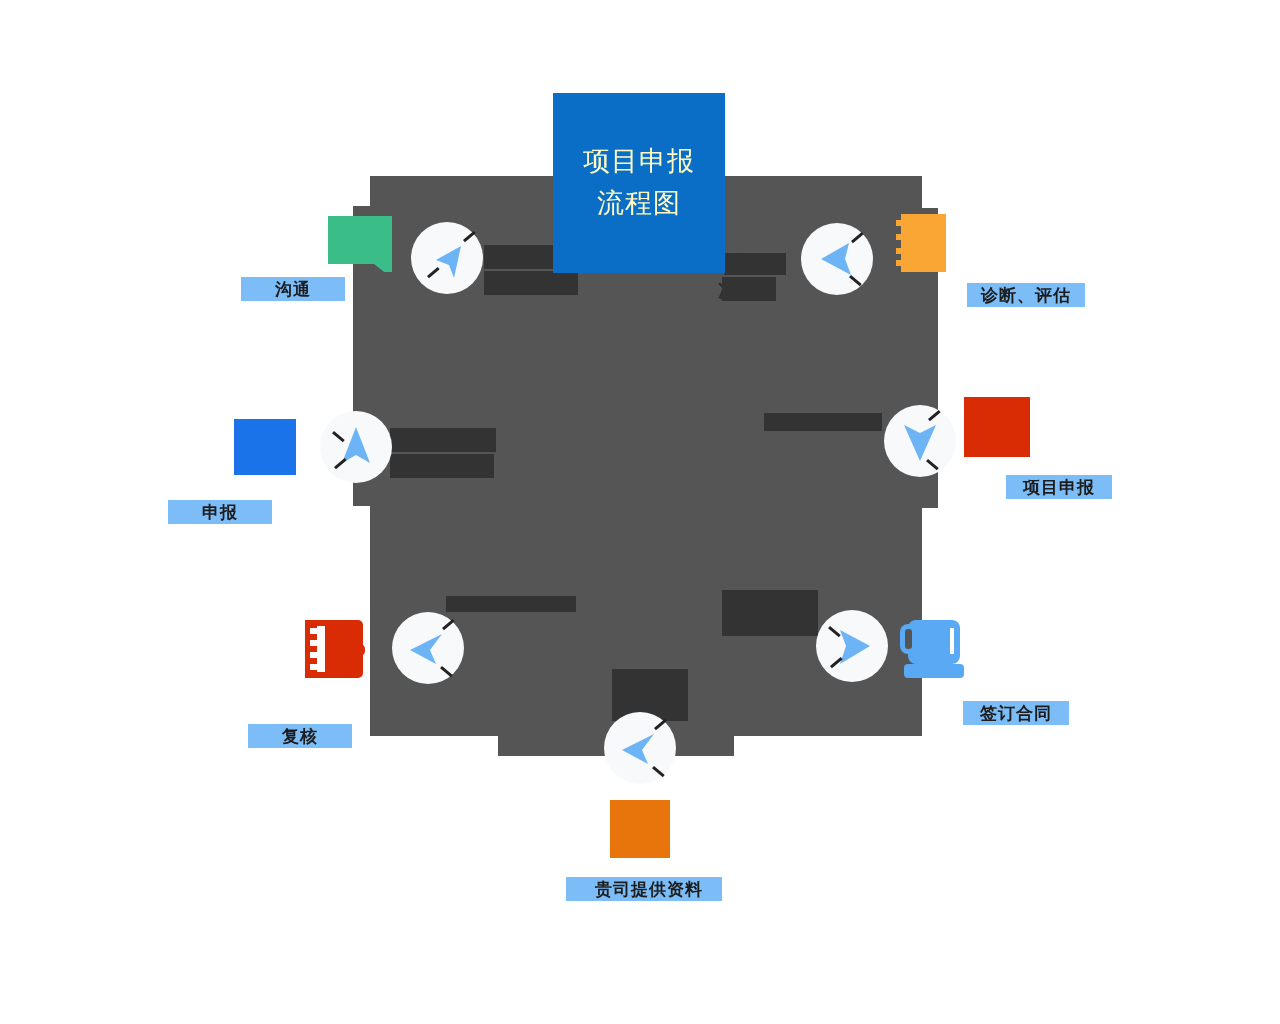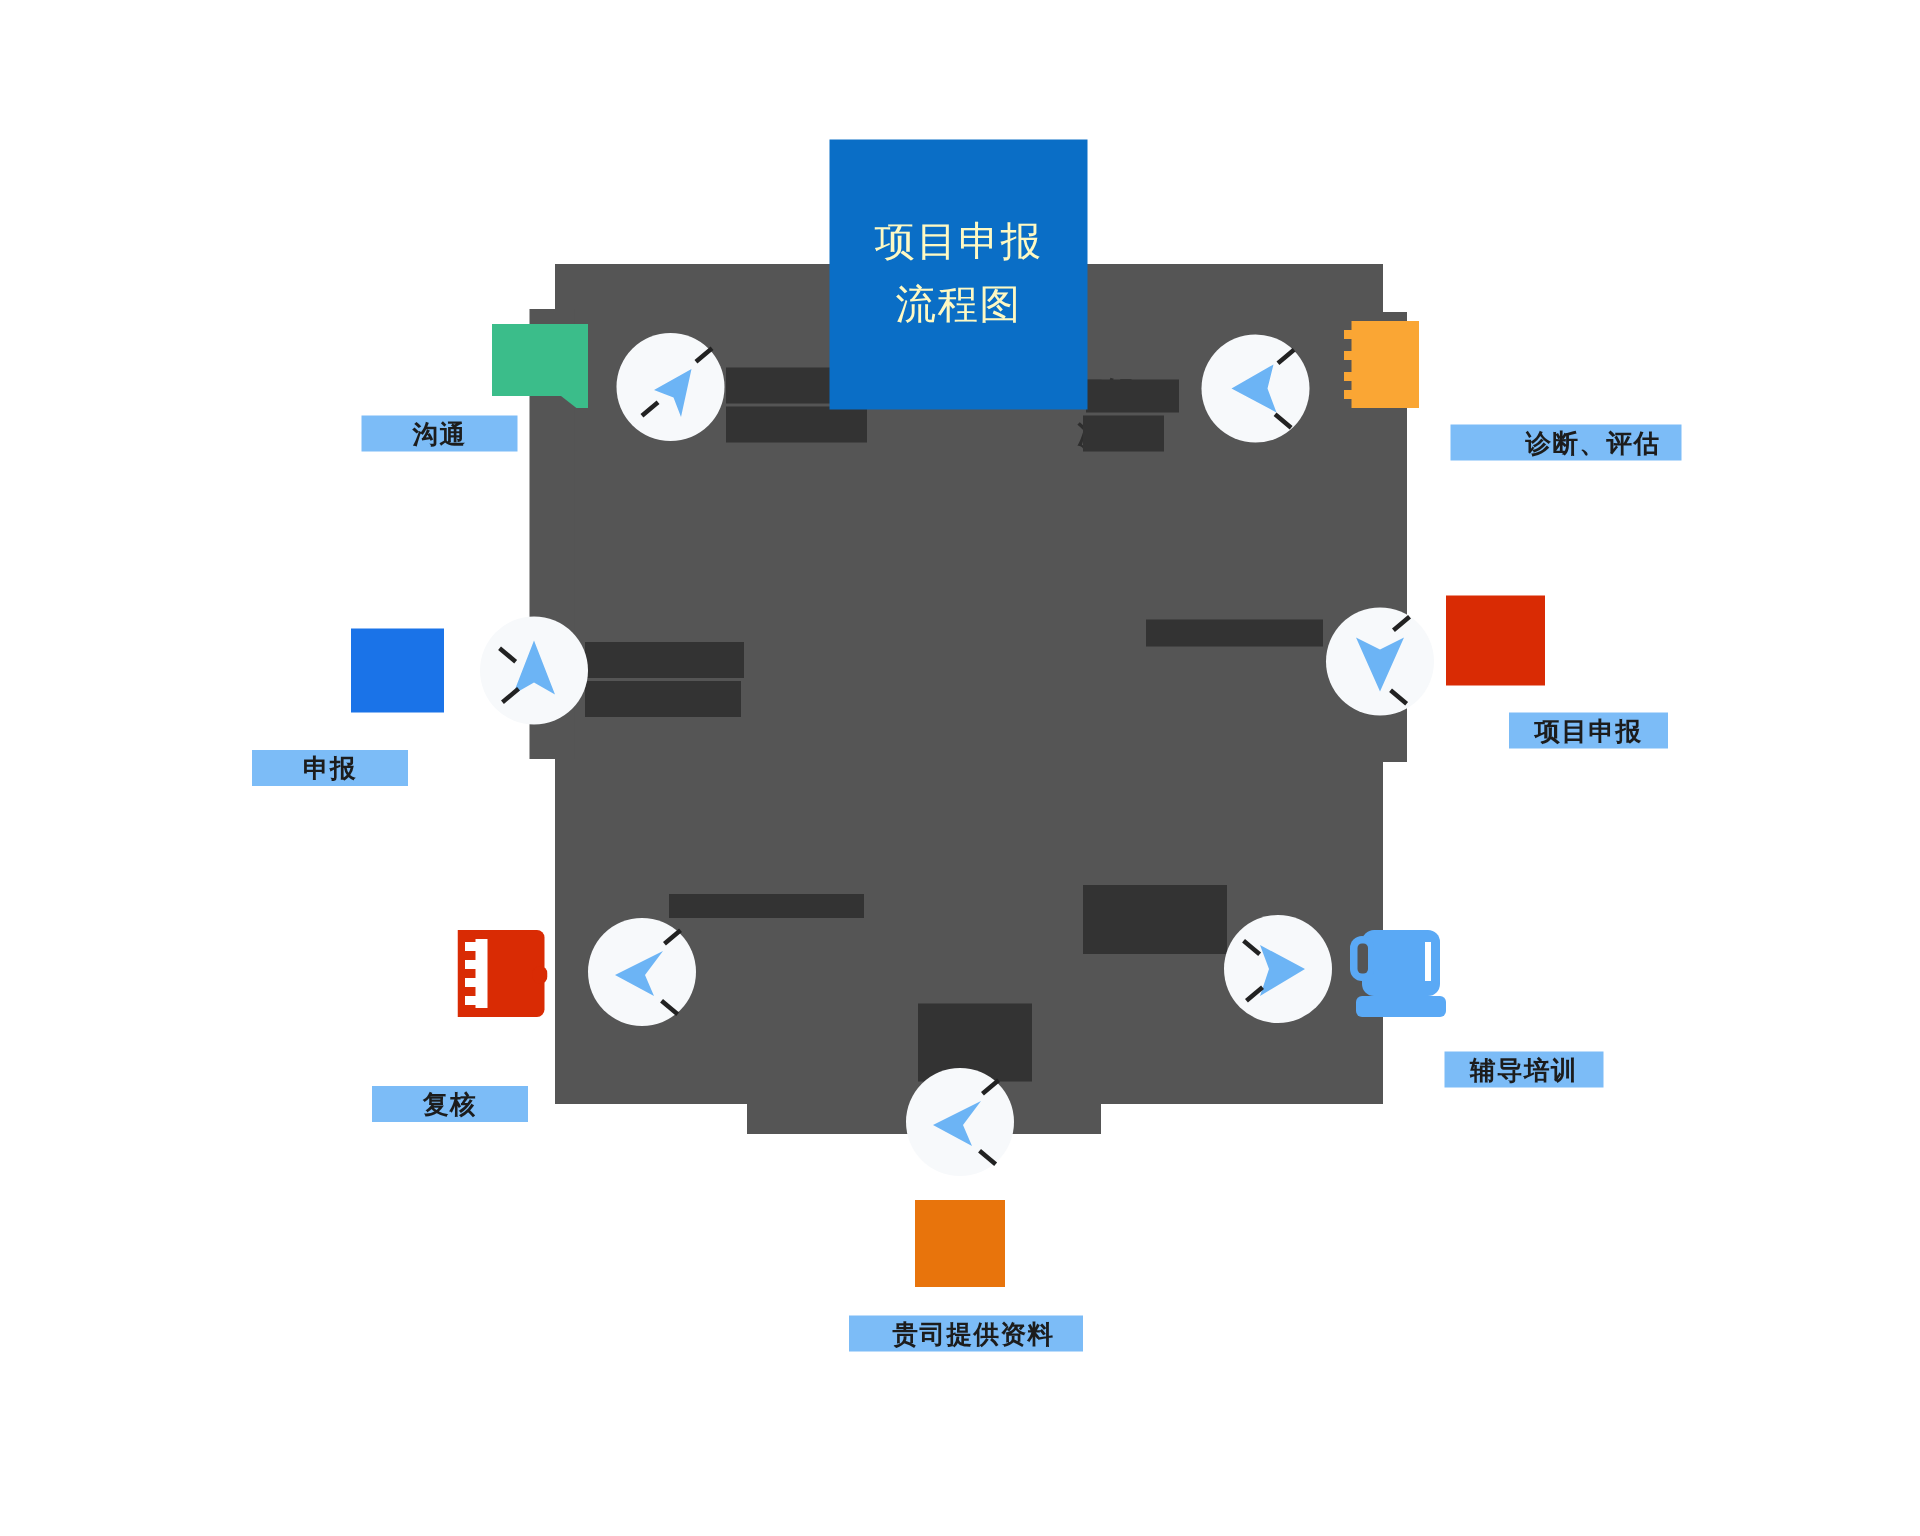--- a/index.html
+++ b/index.html
@@ -257,25 +257,25 @@
     </svg>
   </div>
 
   <div class="title-card">
     <div class="tline">项目申报</div>
     <div class="tline">流程图</div>
   </div>
 
   <div class="badge" style="left:241px; top:277px; width:104px;">沟通</div>
 
-  <div class="badge" style="left:967px; top:283px; width:118px;padding-left:36px;">诊断、评估</div>
+  <div class="badge" style="left:967px; top:283px; width:118px;">诊断、评估</div>
 
   <div class="badge" style="left:168px; top:500px; width:104px;">申报</div>
 
   <div class="badge" style="left:1006px; top:475px; width:106px;">项目申报</div>
 
   <div class="badge" style="left:248px; top:724px; width:104px;">复核</div>
 
-  <div class="badge" style="left:963px; top:701px; width:106px;">辅导培训</div>
+  <div class="badge" style="left:963px; top:701px; width:106px;">签订合同</div>
 
   <div class="badge" style="left:566px; top:877px; width:146px;padding-left:10px;">贵司提供资料</div>
 
 </div>
 
 </body></html>

